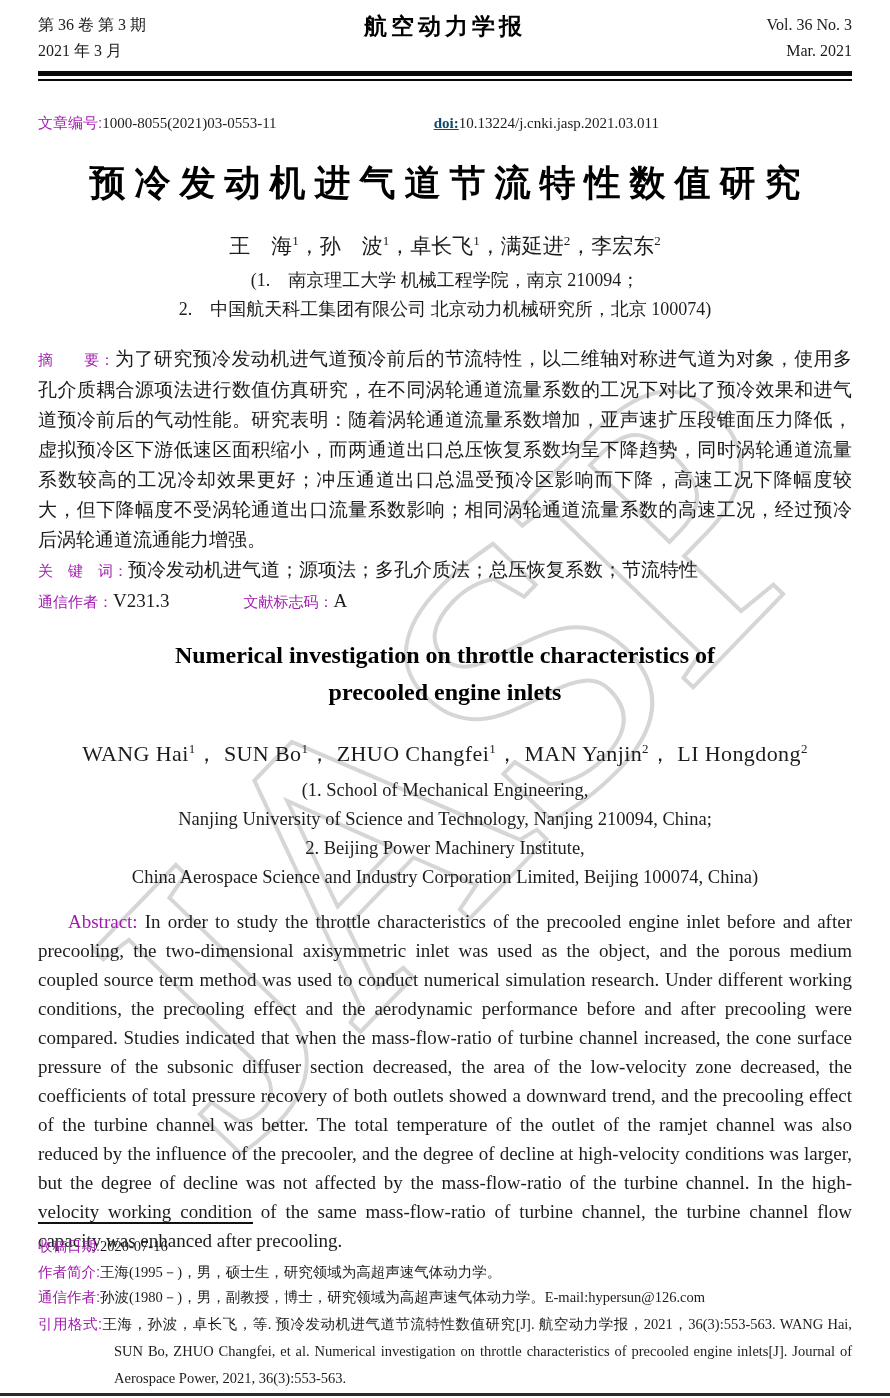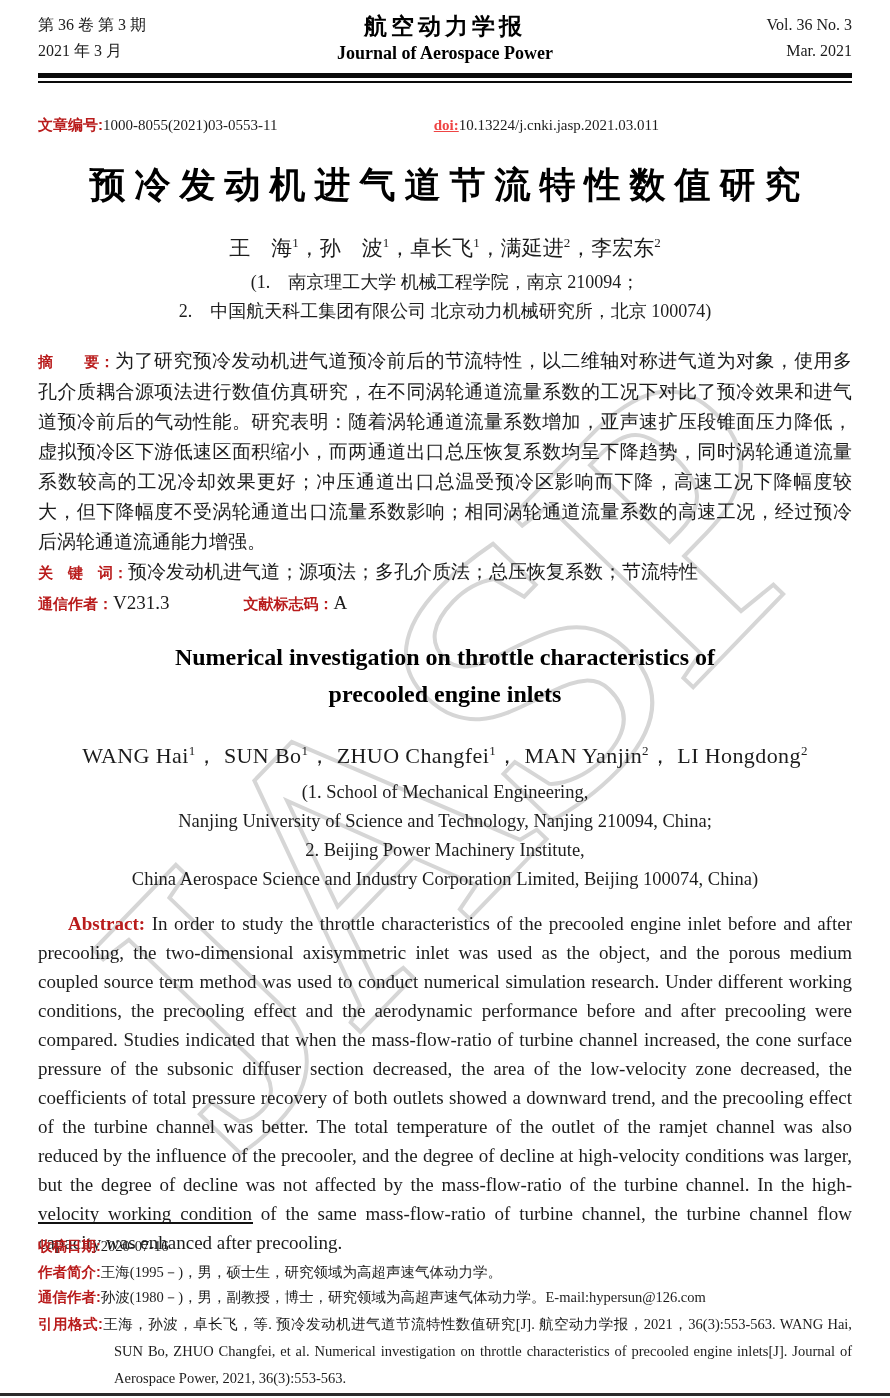--- a/index.html
+++ b/index.html
@@ -45,23 +45,23 @@
     font-weight: bold; font-size: 23px; letter-spacing: 4px; line-height: 28px; color:#000;
   }
   .jname-en { font-weight: bold; font-size: 18px; line-height: 26px; color:#000; }
   .rule-thick { margin-top: 7px; height: 5px; background: #0a0a0a; }
   .rule-thin  { margin-top: 3px; height: 2px; background: #0a0a0a; }
   
   .meta-row { margin-top: 33px; font-size: 15px; }
   .meta-left { display: inline-block; width: 392px; }
   .blabel {
     font-family: "Liberation Sans", "DejaVu Sans", sans-serif;
-    font-weight: bold; color: #b91c1c;
+    font-weight: normal; color: #a21caf;
   }
-  .doi-label { font-weight: bold; color: #ef4444; text-decoration: underline; }
+  .doi-label { font-weight: bold; color: #0c4a6e; text-decoration: underline; }
   
   .title-cn {
     margin-top: 26px;
     text-align: center;
     font-family: "Liberation Sans", "DejaVu Sans", sans-serif;
     font-weight: bold;
     font-size: 36px; letter-spacing: 9px; text-indent: 9px;
     color: #000;
   }
   .authors { text-align: center; }
@@ -121,21 +121,20 @@
 
   <div class="content">
 
     <div class="hdr">
       <div class="hdr-left">
         <div>第 36 卷 第 3 期</div>
         <div>2021 年 3 月</div>
       </div>
       <div class="hdr-center">
         <div class="jname-cn">航空动力学报</div>
-        <div class="jname-en">Journal of Aerospace Power</div>
       </div>
       <div class="hdr-right">
         <div>Vol. 36  No. 3</div>
         <div>Mar.  2021</div>
       </div>
     </div>
     <div class="rule-thick"></div>
     <div class="rule-thin"></div>
 
     <div class="meta-row">

